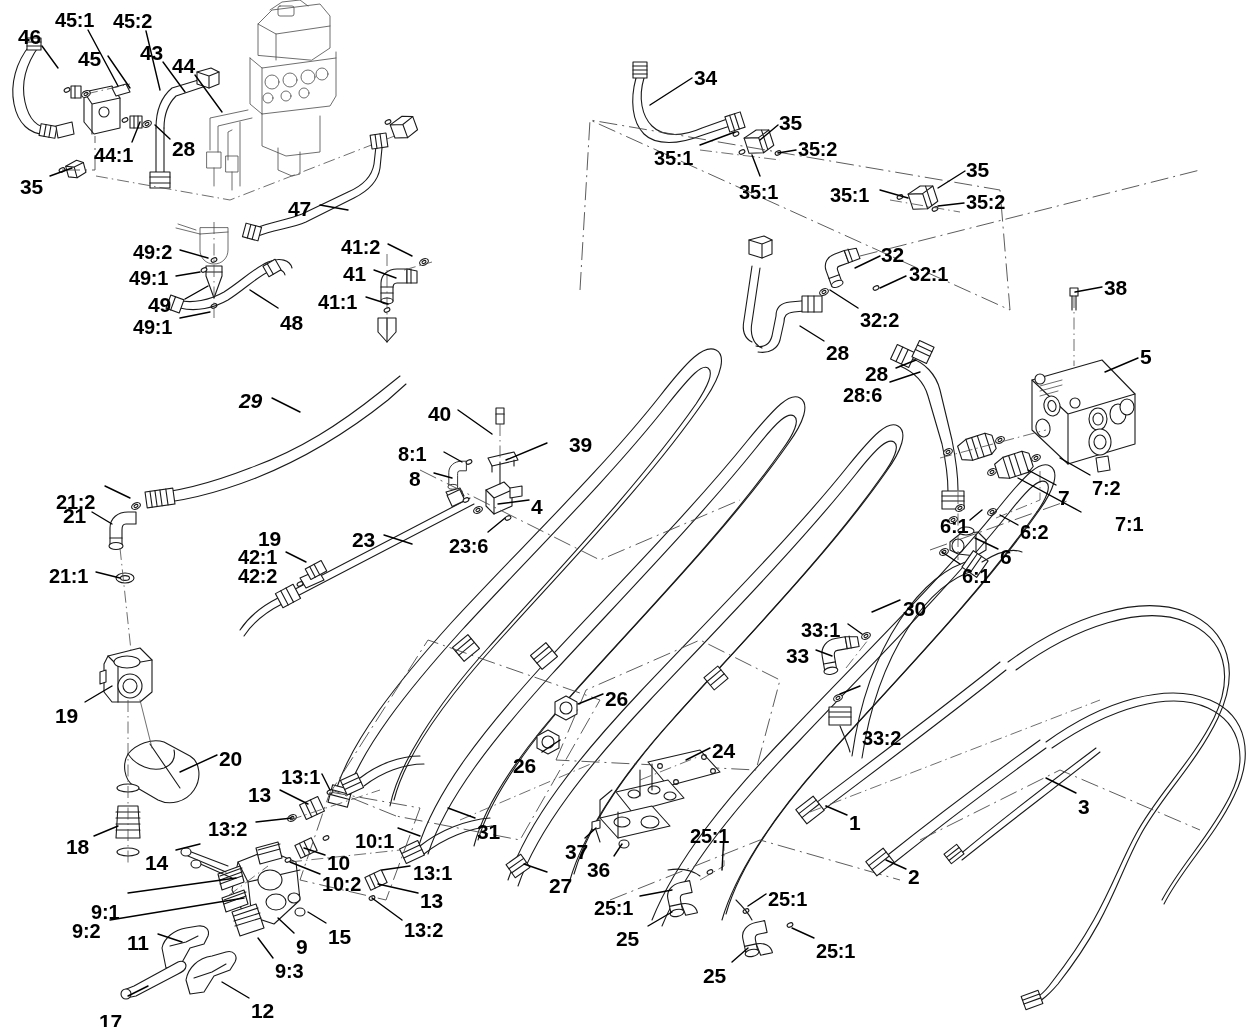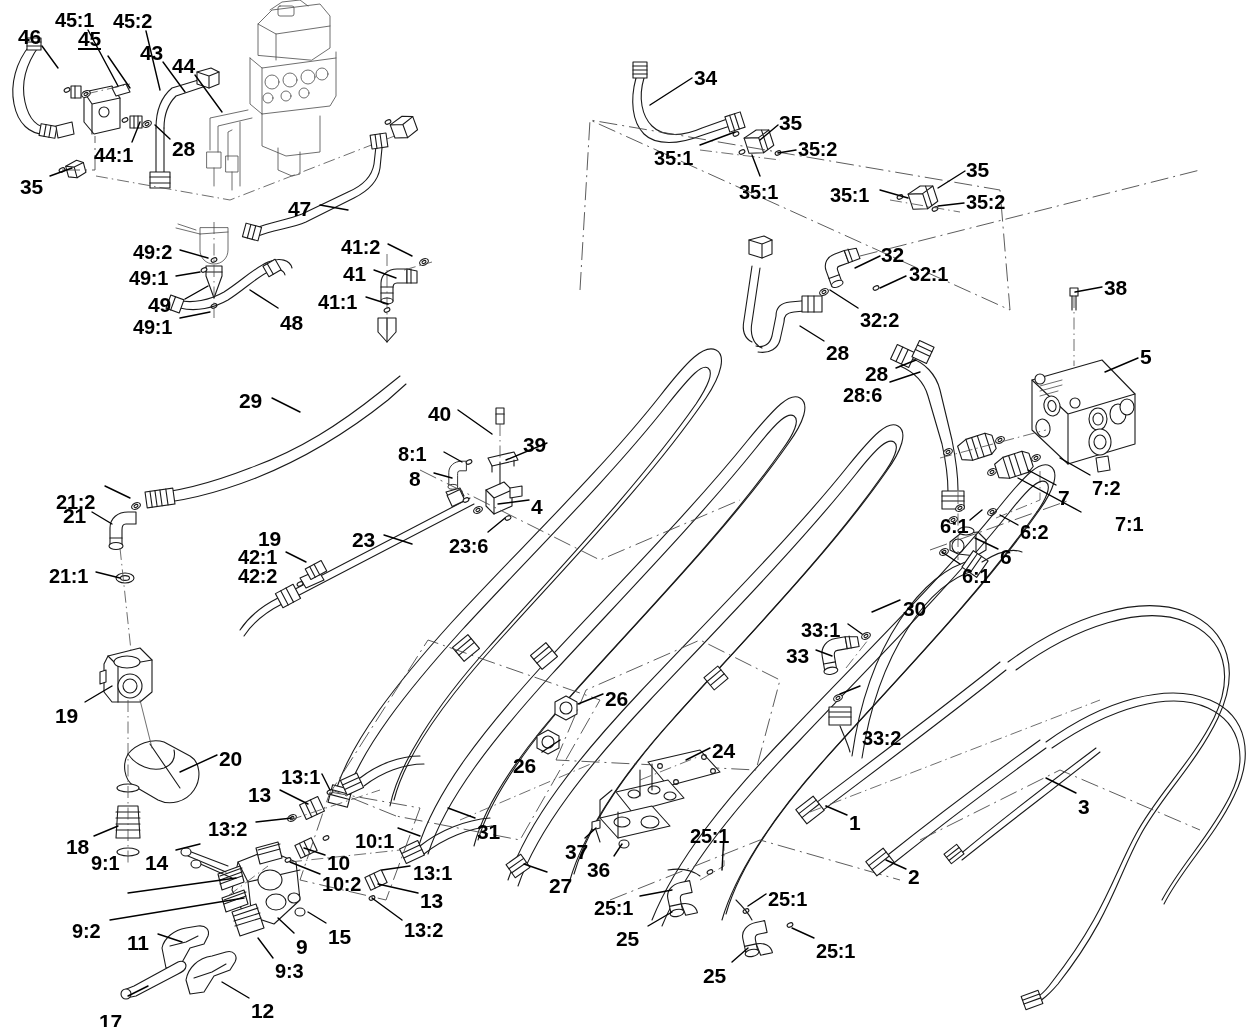--- a/index.html
+++ b/index.html
@@ -732,21 +732,21 @@
         <polyline class="leader" points="732,962 748,948"></polyline>
         <polyline class="leader" points="847,815 826,806"></polyline>
         <polyline class="leader" points="906,869 886,860"></polyline>
         <polyline class="leader" points="1076,793 1046,778"></polyline>
       </g>
   </svg>
 
   <div id="callout-layer">
       <div class="callout" style="left: 18px; top: 26px;">46</div>
       <div class="callout sub" style="left: 55px; top: 10px;">45:1</div>
-      <div class="callout" style="left: 78px; top: 28px; text-decoration: underline;">45</div>
+      <div class="callout" style="left: 78px; top: 48px;">45</div>
       <div class="callout sub" style="left: 113px; top: 11px;">45:2</div>
       <div class="callout" style="left: 140px; top: 42px;">43</div>
       <div class="callout" style="left: 172px; top: 55px;">44</div>
       <div class="callout sub" style="left: 94px; top: 145px;">44:1</div>
       <div class="callout" style="left: 172px; top: 138px;">28</div>
       <div class="callout" style="left: 20px; top: 176px;">35</div>
       <div class="callout" style="left: 288px; top: 198px;">47</div>
       <div class="callout sub" style="left: 133px; top: 242px;">49:2</div>
       <div class="callout sub" style="left: 129px; top: 268px;">49:1</div>
       <div class="callout" style="left: 148px; top: 294px;">49</div>
@@ -775,50 +775,50 @@
       <div class="callout" style="left: 1058px; top: 487px;">7</div>
       <div class="callout sub" style="left: 1115px; top: 514px;">7:1</div>
       <div class="callout sub" style="left: 940px; top: 516px;">6:1</div>
       <div class="callout sub" style="left: 1020px; top: 522px;">6:2</div>
       <div class="callout" style="left: 1000px; top: 546px;">6</div>
       <div class="callout sub" style="left: 962px; top: 566px;">6:1</div>
       <div class="callout" style="left: 903px; top: 598px;">30</div>
       <div class="callout sub" style="left: 801px; top: 620px;">33:1</div>
       <div class="callout" style="left: 786px; top: 645px;">33</div>
       <div class="callout sub" style="left: 862px; top: 680px; margin-top: 48px;">33:2</div>
-      <div class="callout" style="left: 239px; top: 390px;">29</div>
+      <div class="callout" style="left: 239px; top: 390px; font-style: italic;">29</div>
       <div class="callout sub" style="left: 56px; top: 480px; margin-top: 12px;">21:2</div>
       <div class="callout" style="left: 63px; top: 505px; text-align: center;">21</div>
       <div class="callout sub" style="left: 49px; top: 566px;">21:1</div>
       <div class="callout" style="left: 55px; top: 705px;">19</div>
       <div class="callout" style="left: 219px; top: 748px;">20</div>
       <div class="callout" style="left: 66px; top: 836px;">18</div>
       <div class="callout" style="left: 258px; top: 528px;">19</div>
       <div class="callout sub" style="left: 238px; top: 547px;">42:1</div>
       <div class="callout sub" style="left: 238px; top: 566px;">42:2</div>
       <div class="callout" style="left: 352px; top: 529px;">23</div>
       <div class="callout" style="left: 428px; top: 403px;">40</div>
-      <div class="callout" style="left: 523px; top: 434px;">39</div>
+      <div class="callout" style="left: 569px; top: 434px;">39</div>
       <div class="callout sub" style="left: 398px; top: 444px;">8:1</div>
       <div class="callout" style="left: 409px; top: 468px;">8</div>
       <div class="callout" style="left: 531px; top: 496px;">4</div>
       <div class="callout sub" style="left: 449px; top: 536px;">23:6</div>
       <div class="callout" style="left: 605px; top: 688px;">26</div>
       <div class="callout" style="left: 513px; top: 755px;">26</div>
       <div class="callout sub" style="left: 281px; top: 767px;">13:1</div>
       <div class="callout" style="left: 248px; top: 784px;">13</div>
       <div class="callout sub" style="left: 208px; top: 819px;">13:2</div>
       <div class="callout sub" style="left: 355px; top: 831px;">10:1</div>
       <div class="callout" style="left: 327px; top: 852px;">10</div>
       <div class="callout sub" style="left: 322px; top: 874px;">10:2</div>
       <div class="callout sub" style="left: 413px; top: 863px;">13:1</div>
       <div class="callout" style="left: 420px; top: 890px;">13</div>
       <div class="callout sub" style="left: 404px; top: 920px;">13:2</div>
       <div class="callout" style="left: 145px; top: 852px;">14</div>
-      <div class="callout sub" style="left: 91px; top: 853px; text-align: center;">9:1</div>
+      <div class="callout sub" style="left: 91px; top: 902px; text-align: center;">9:1</div>
       <div class="callout sub" style="left: 72px; top: 921px;">9:2</div>
       <div class="callout" style="left: 127px; top: 932px;">11</div>
       <div class="callout sub" style="left: 275px; top: 961px;">9:3</div>
       <div class="callout" style="left: 296px; top: 936px;">9</div>
       <div class="callout" style="left: 328px; top: 926px;">15</div>
       <div class="callout" style="left: 251px; top: 1000px;">12</div>
       <div class="callout" style="left: 99px; top: 1000px; margin-top: 11px;">17</div>
       <div class="callout" style="left: 477px; top: 821px;">31</div>
       <div class="callout" style="left: 549px; top: 875px;">27</div>
       <div class="callout" style="left: 565px; top: 841px;">37</div>

